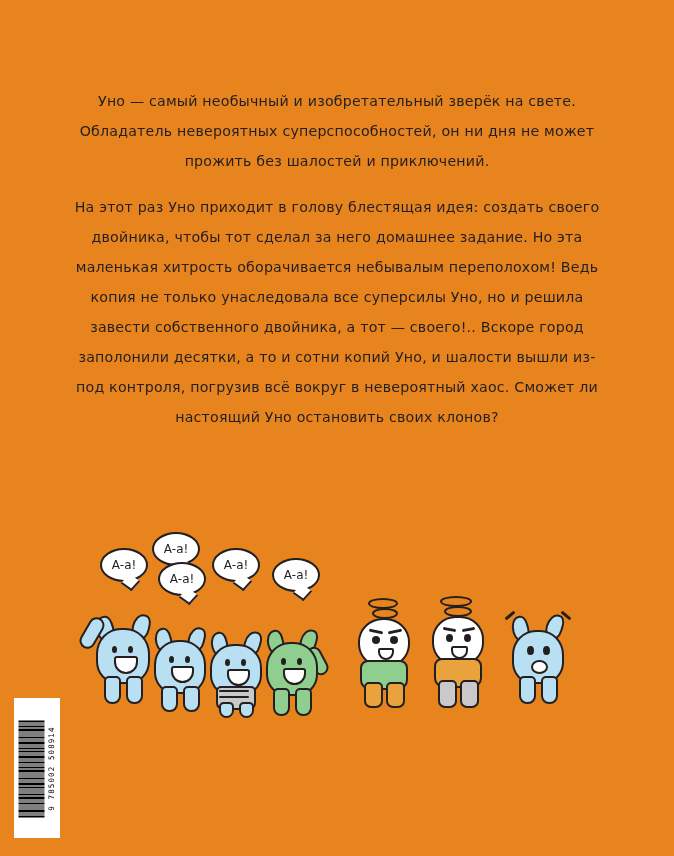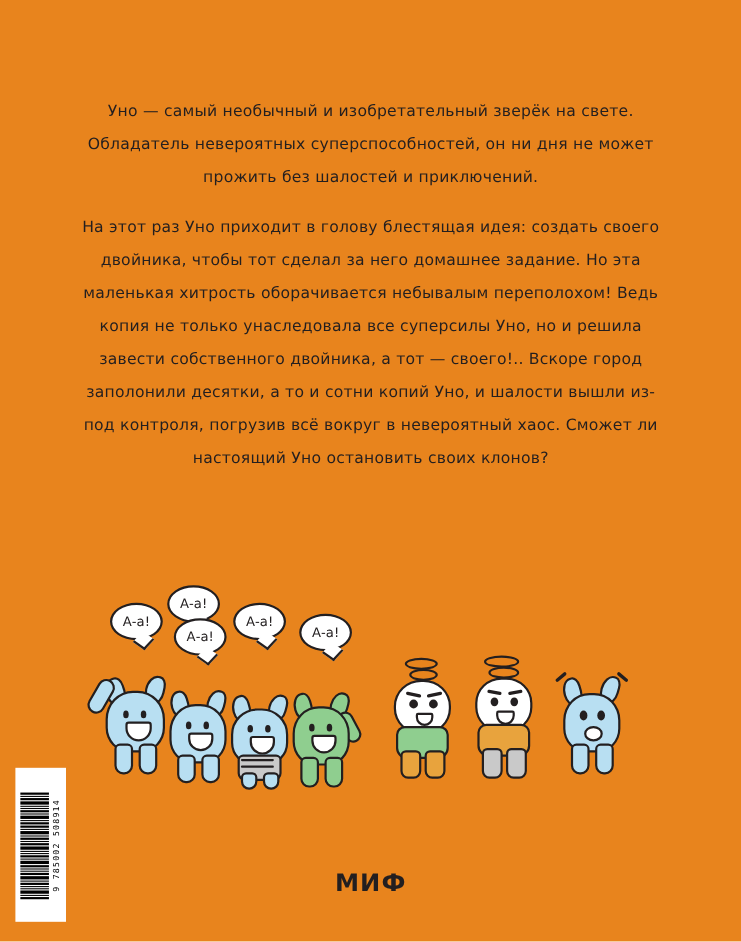--- a/index.html
+++ b/index.html
@@ -372,15 +372,14 @@
           <i style="width:1px"></i>
         <i style="width:3px"></i>
           <i style="width:2px"></i>
           <i style="width:1px"></i>
           <i style="width:2px"></i>
       </div>
       <div class="bc-num">9 785002 508914</div>
     </div>
   </div>
 
-  <div class="logo">МИФ</div>
 
 </div>
 
 </body></html>

